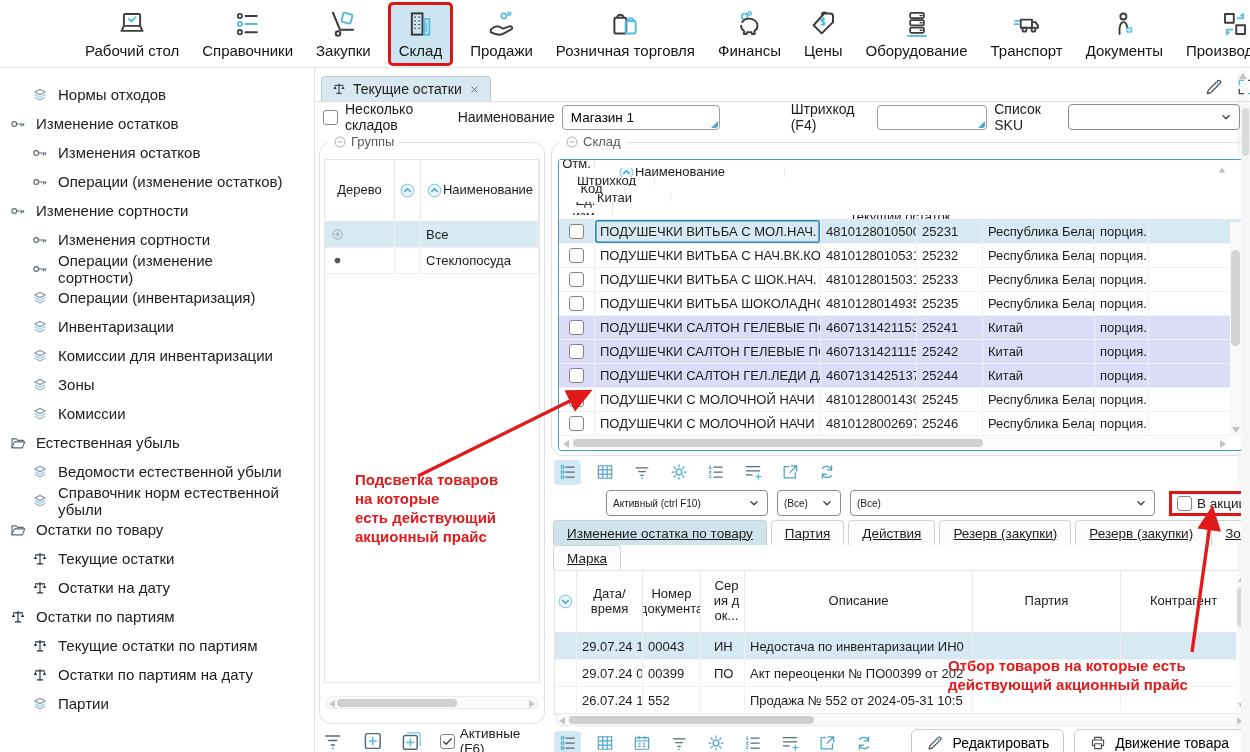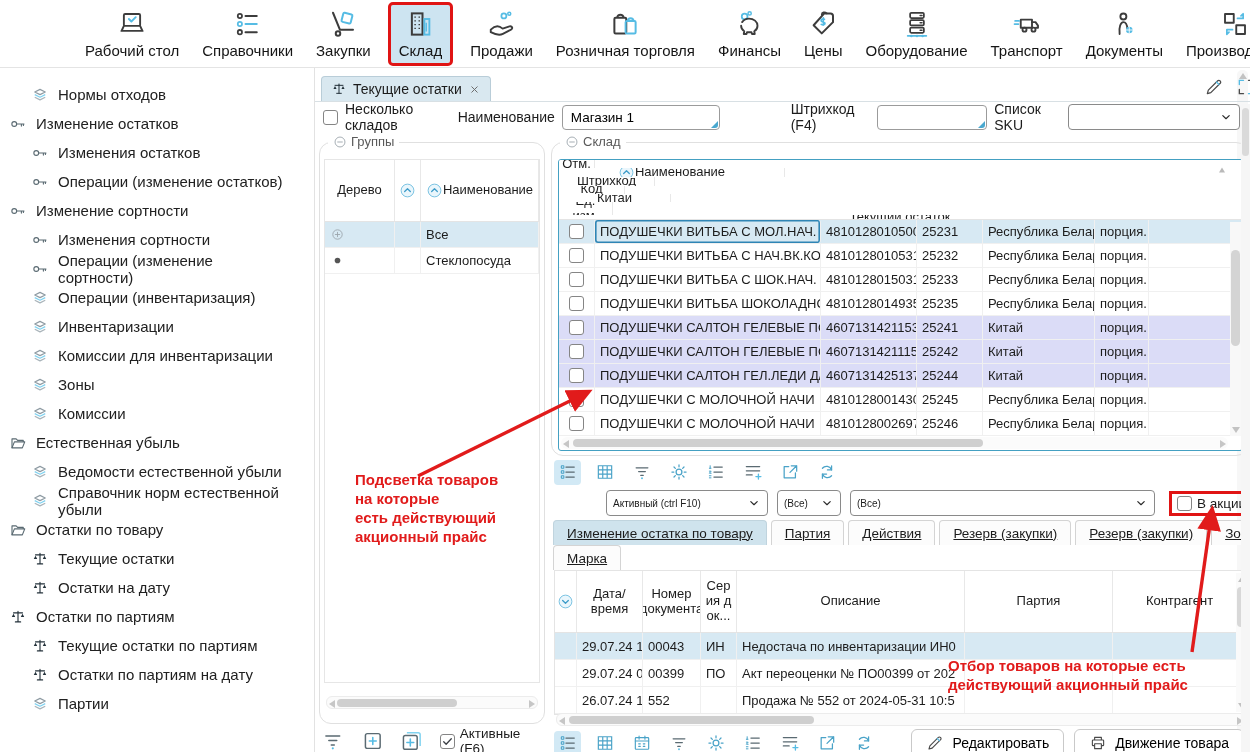--- a/index.html
+++ b/index.html
@@ -111,21 +111,21 @@
 
   .detail-tabs { position:absolute; left:238px; top:452px; width:697px; }
   .dt-row { display:flex; gap:4px;text-decoration:underline; }
   .dtab { display:inline-flex; align-items:center; height:25px; padding:0 13px; border:1px solid #d4d4d4; border-bottom:none;
     border-radius:4px 4px 0 0; background:#fcfcfc; font-size:13.5px; white-space:nowrap;}
   .dt-active { background:#cfe3ed; border-color:#c0d4de; }
   .dt-row2 { margin-top:0px; }
 
   .movements { position:absolute; left:239px; top:502px; width:694px; border:1px solid #e4e4e4; overflow:hidden; background:#fff;}
   .m-head { height:62px; }
-  .m1{width:22px;} .m2{width:66px;} .m3{width:58px;} .m4{width:36px; word-break:break-all;} .m5{width:228px;} .m6{width:148px;} .m7{flex:1;}
+  .m1{width:22px;} .m2{width:66px;} .m3{width:58px;} .m4{width:36px; word-break:break-all;margin-left:8px;} .m5{width:228px;} .m6{width:148px;} .m7{flex:1;}
   .mv-rows .tr { height:27px; }
   .m-vscroll { position:absolute; right:1px; top:2px; bottom:2px; width:10px; background:#fafafa; }
   .m-vthumb { position:absolute; left:1px; width:8px; top:14px; height:40px; background:#d8d8d8; border-radius:4px; }
 
   .mv-hscroll { position:absolute; left:241px; top:645px; width:690px; height:13px; background:#fbfbfb; border:1px solid #ececec; border-radius:6px;}
 
   .bottom-bar { position:absolute; left:239px; top:660px; right:6px; height:30px; display:flex; align-items:center; gap:10px;}
   .btn { height:29px; border:1px solid #c9c9c9; border-radius:6px; background:#fff; display:inline-flex;
     align-items:center; gap:8px; padding:0 14px; font-size:14px; white-space:nowrap;}
   .btn .icon { width:18px; height:18px; }

